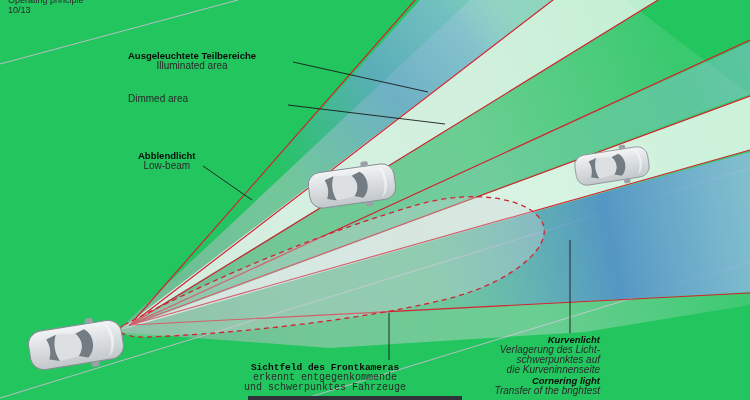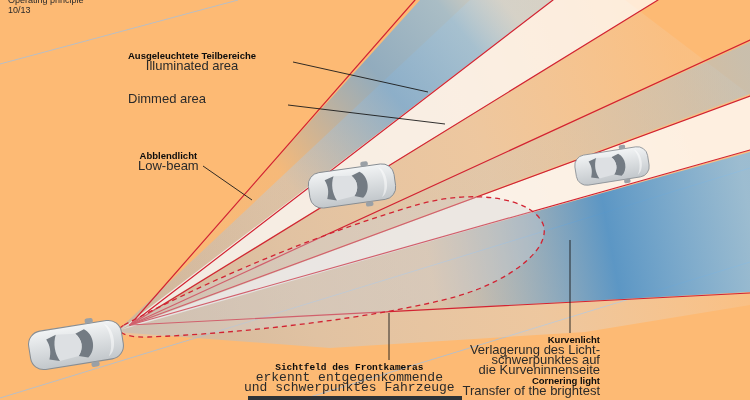--- a/index.html
+++ b/index.html
@@ -1,27 +1,27 @@
 <!DOCTYPE html>
 <html><head>
 <meta charset="utf-8">
 <style>
   html,body { margin:0; padding:0; background:#fff; }
   .stage {
-    position:relative; width:750px; height:400px; background:#fdba74;
+    position:relative; width:750px; height:400px; background:#22c55e;
     overflow:hidden; font-family:"Liberation Sans", sans-serif; color:#111;
   }
   .stage svg { position:absolute; left:0; top:0; }
   .lbl {
     position:absolute; display:flex; flex-direction:column; align-items:center;
     width:max-content; pointer-events:none;
   }
   .lbl .de { font-weight:bold; font-size:9.5px; line-height:11px; white-space:nowrap; color:#0c0c0c; }
-  .lbl .en { font-size:13px; line-height:10px; white-space:nowrap; color:#2a2a2a;text-align:right; }
-  .lbl.right { align-items:flex-end; text-align:right; }
+  .lbl .en { font-size:10px; line-height:10px; white-space:nowrap; color:#2a2a2a;text-align:right; }
+  .lbl.right { align-items:flex-end; text-align:right;font-style:italic; }
   .meta { position:absolute; left:8px; top:-5px; font-size:9px; line-height:10px; color:#2a2a2a; }
   .botbar { position:absolute; left:248px; top:396px; width:214px; height:6px; background:#2e3338; }
 </style>
 </head>
 <body>
 
 <div class="stage">
 
   <svg width="750" height="400" viewBox="0 0 750 400">
     <defs>

